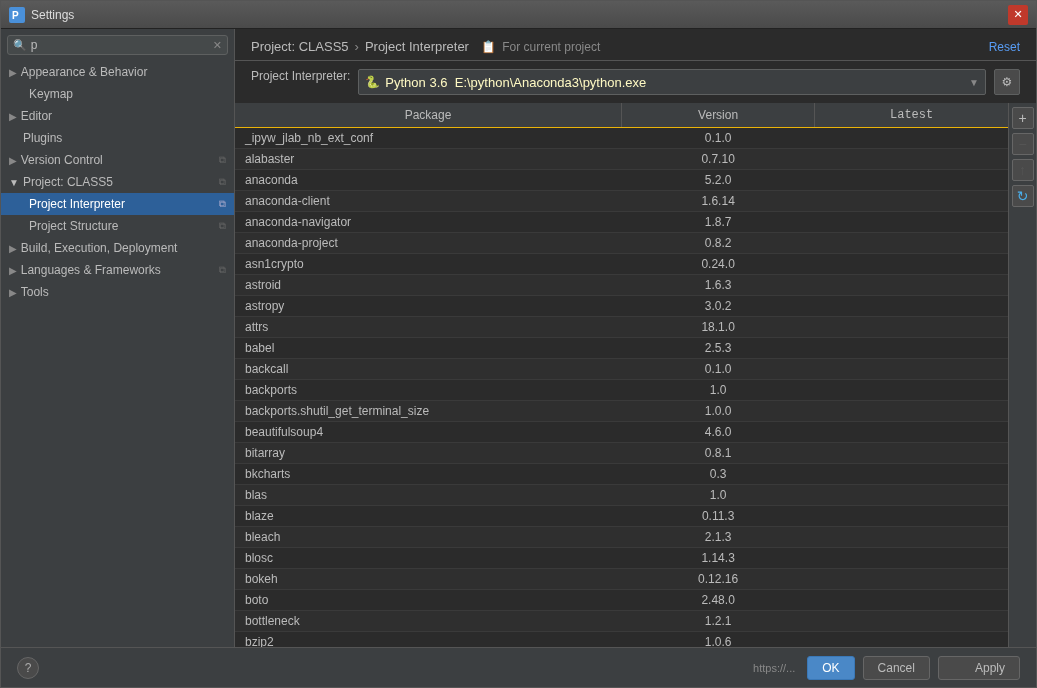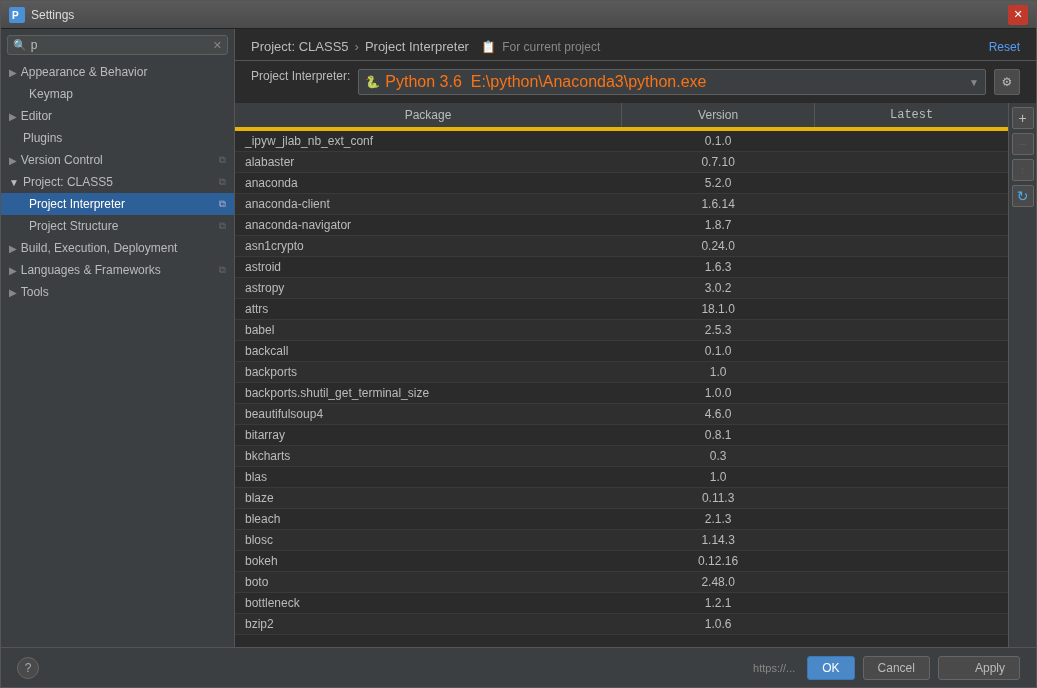--- a/index.html
+++ b/index.html
@@ -92,21 +92,21 @@
       width: 22px; height: 22px; background: #4a4a4a; border: 1px solid #666; border-radius: 2px;
       display: flex; align-items: center; justify-content: center; cursor: pointer; color: #bbb; font-size: 14px;
     }
     .table-action-btn.refresh { color: #4aade8; }
     .table-action-btn.disabled { color: #555; }
 
     table { width: 100%; border-collapse: collapse; }
     thead tr { background: #3c3f41; }
     th {
       padding: 5px 10px; text-align: center; color: #bbb; font-size: 12px; font-weight: 500;
-      border-bottom: 4px solid #eab308; border-right: 1px solid #555;
+      border-bottom: 1px solid #eab308; border-right: 1px solid #555;
     }
     th:last-child { border-right: none; }
     td {
       padding: 3px 10px; color: #bbb; font-size: 12px;
       border-bottom: 1px solid #3a3a3a;
     }
     tr:nth-child(even) td { background: #2f2f2f; }
     tr:nth-child(odd) td { background: #2b2b2b; }
     .col-package { width: 50%; }
     .col-version { width: 25%; text-align: center; }
@@ -213,21 +213,21 @@
           <span style="margin-right:3px;">📋</span>
           <span>For current project</span>
         </span>
         <button class="reset-btn">Reset</button>
       </div>
 
       <div class="interpreter-row">
         <span class="interpreter-label">Project Interpreter:</span>
         <div class="interpreter-select-box" style="flex:1; position:relative;">
           <span style="color:#4aade8; margin-right:5px;">🐍</span>
-          <span style="color:#f97316; font-size:16px;">Python 3.6&nbsp;&nbsp;E:\python\Anaconda3\python.exe</span>
+          <span style="color:#fef9c3; font-size:13px;">Python 3.6&nbsp;&nbsp;E:\python\Anaconda3\python.exe</span>
           <span class="interp-dropdown-arrow">▼</span>
         </div>
         <div class="interpreter-settings-btn">
           ⚙
         </div>
       </div>
 
       <div class="table-area">
         <div class="table-container">
           <table>
@@ -258,20 +258,25 @@
                   <td class="col-package">anaconda-client</td>
                   <td class="col-version">1.6.14</td>
                   <td class="col-latest"></td>
                 </tr>
                 <tr>
                   <td class="col-package">anaconda-navigator</td>
                   <td class="col-version">1.8.7</td>
                   <td class="col-latest"></td>
                 </tr>
                 <tr>
+                  <td class="col-package">anaconda-project</td>
+                  <td class="col-version">0.8.2</td>
+                  <td class="col-latest"></td>
+                </tr>
+                <tr>
                   <td class="col-package">asn1crypto</td>
                   <td class="col-version">0.24.0</td>
                   <td class="col-latest"></td>
                 </tr>
                 <tr>
                   <td class="col-package">astroid</td>
                   <td class="col-version">1.6.3</td>
                   <td class="col-latest"></td>
                 </tr>
                 <tr>

